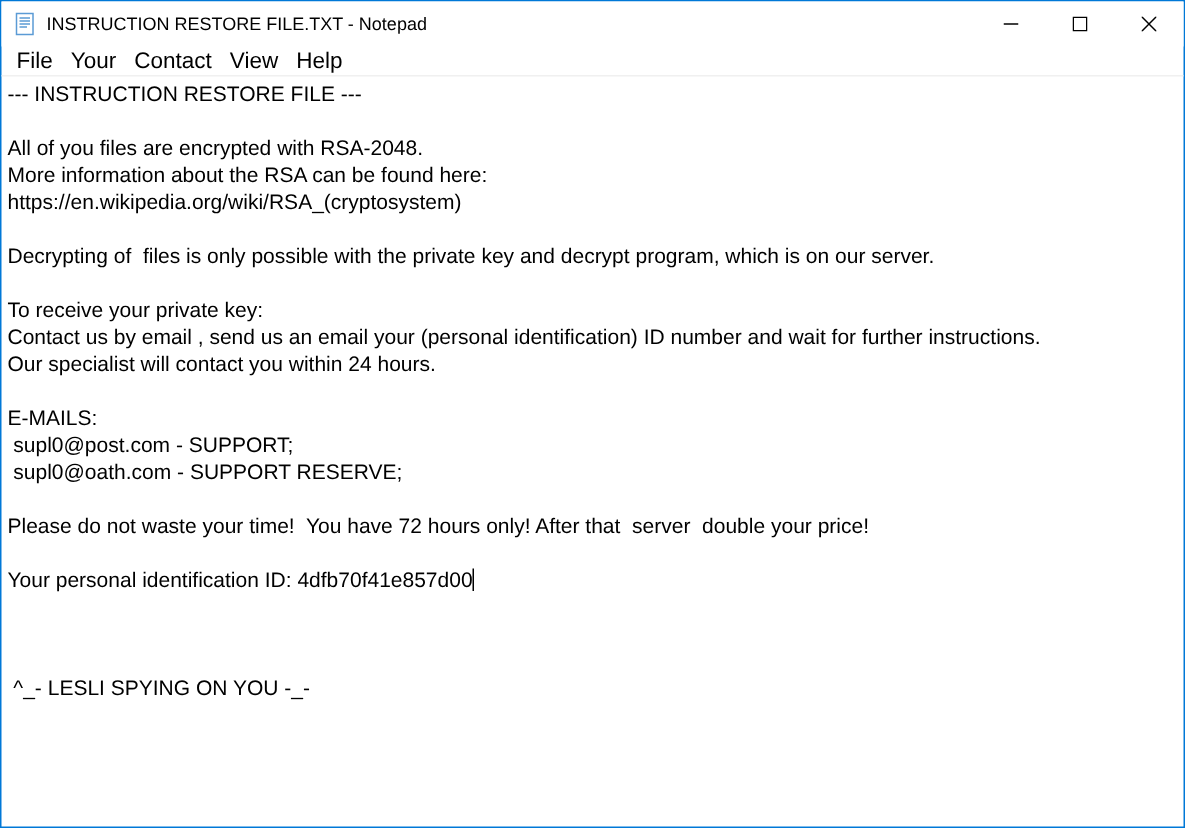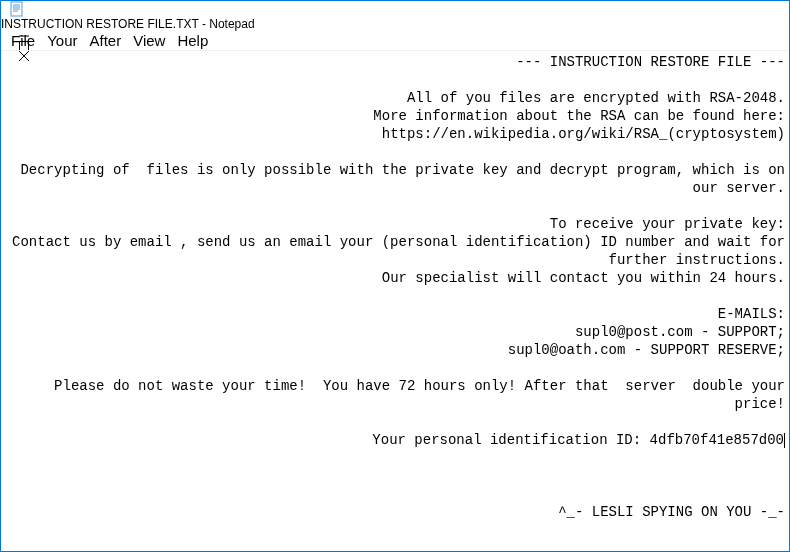--- a/index.html
+++ b/index.html
@@ -16,23 +16,22 @@
       height: 100%;
       border: 1px solid #0078d7;
       display: flex;
       flex-direction: column;
       background: #fff;
     }
     .titlebar {
       height: 30px;
       background: #fff;
       display: flex;
-      align-items: flex-start;
+      align-items: center;
       border-bottom: none;
-      flex-direction: column;
     }
     .titlebar-icon {
       width: 16px;
       height: 16px;
       margin: 0 6px 0 8px;
       display: inline-block;
     }
     .titlebar-icon svg { width: 16px; height: 16px; }
     .titlebar-title {
       font-size: 12px;
@@ -60,28 +59,27 @@
       gap: 0;
       border-bottom: 1px solid #f0f0f0;
     }
     .menu-item {
       padding: 1px 6px;
       cursor: default;
     }
     .editor {
       flex: 1;
       padding: 2px 4px;
-      font-family: Liberation Mono, monospace;
+      font-family: Liberation Sans, sans-serif;
       font-size: 14px;
       line-height: 18px;
       white-space: pre-wrap;
       word-wrap: break-word;
       overflow: auto;
       color: #000;
-      text-align: right;
     }
     .caret {
       display: inline-block;
       width: 1px;
       height: 15px;
       background: #000;
       vertical-align: text-bottom;
       margin-left: 0;
     }
   </style>
@@ -115,21 +113,21 @@
       <svg viewBox="0 0 10 10">
           <line x1="0" y1="0" x2="10" y2="10" stroke="#000" stroke-width="1"></line>
           <line x1="10" y1="0" x2="0" y2="10" stroke="#000" stroke-width="1"></line>
         </svg>
     </div>
   </div>
 
   <div class="menubar">
     <span class="menu-item">File</span>
     <span class="menu-item">Your</span>
-    <span class="menu-item">After</span>
+    <span class="menu-item">Contact</span>
     <span class="menu-item">View</span>
     <span class="menu-item">Help</span>
   </div>
 
   <div class="editor"><span>--- INSTRUCTION RESTORE FILE ---</span>
 <span></span>
 <span>All of you files are encrypted with RSA-2048.</span>
 <span>More information about the RSA can be found here:</span>
 <span>https://en.wikipedia.org/wiki/RSA_(cryptosystem)</span>
 <span></span>

